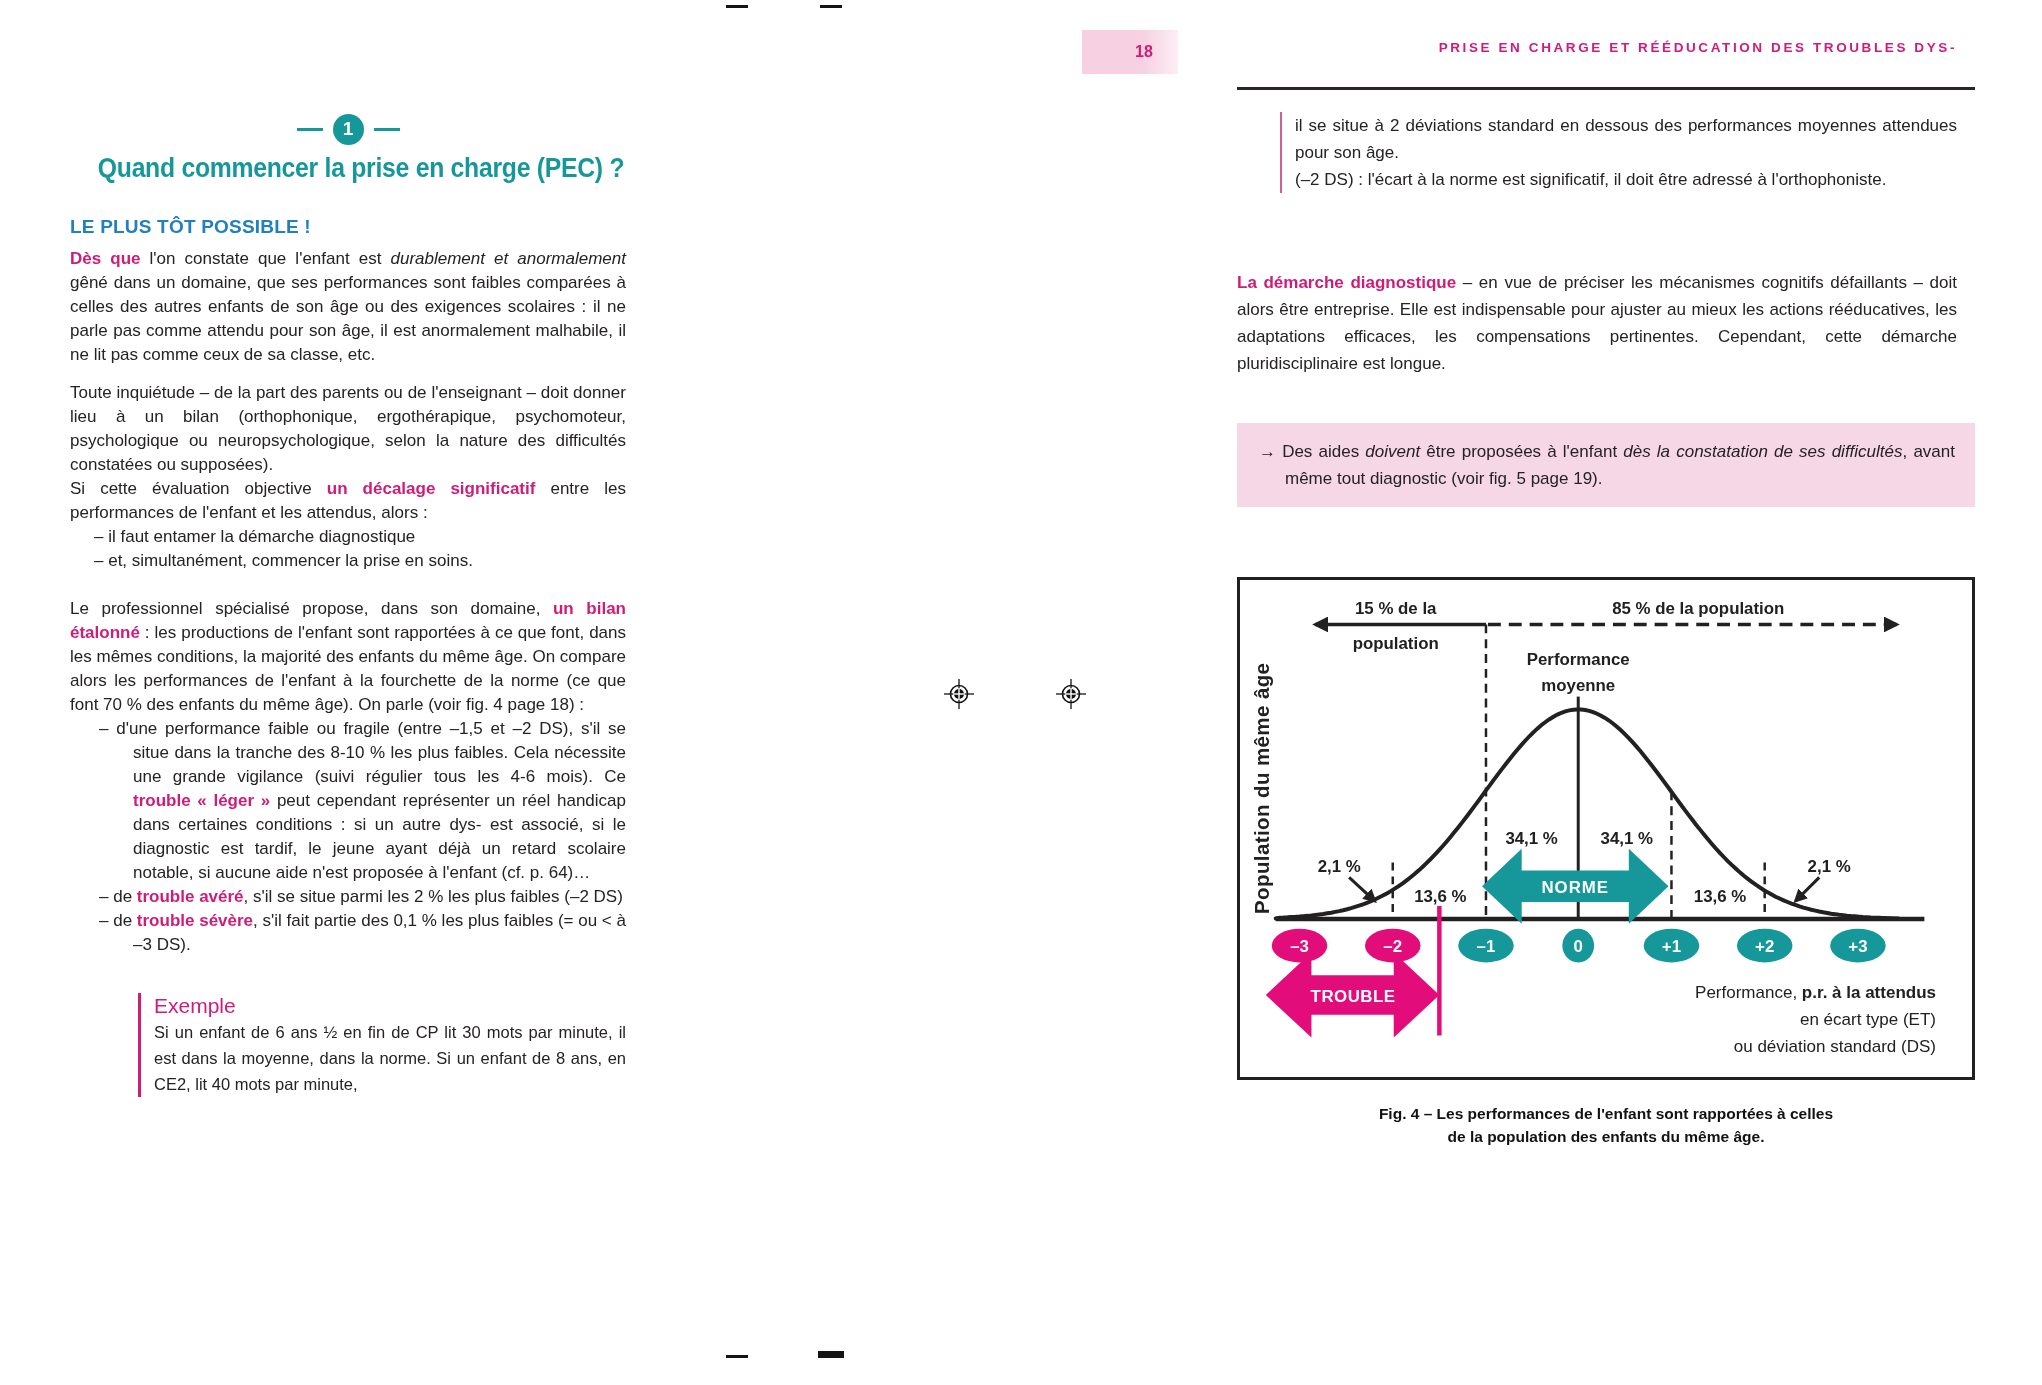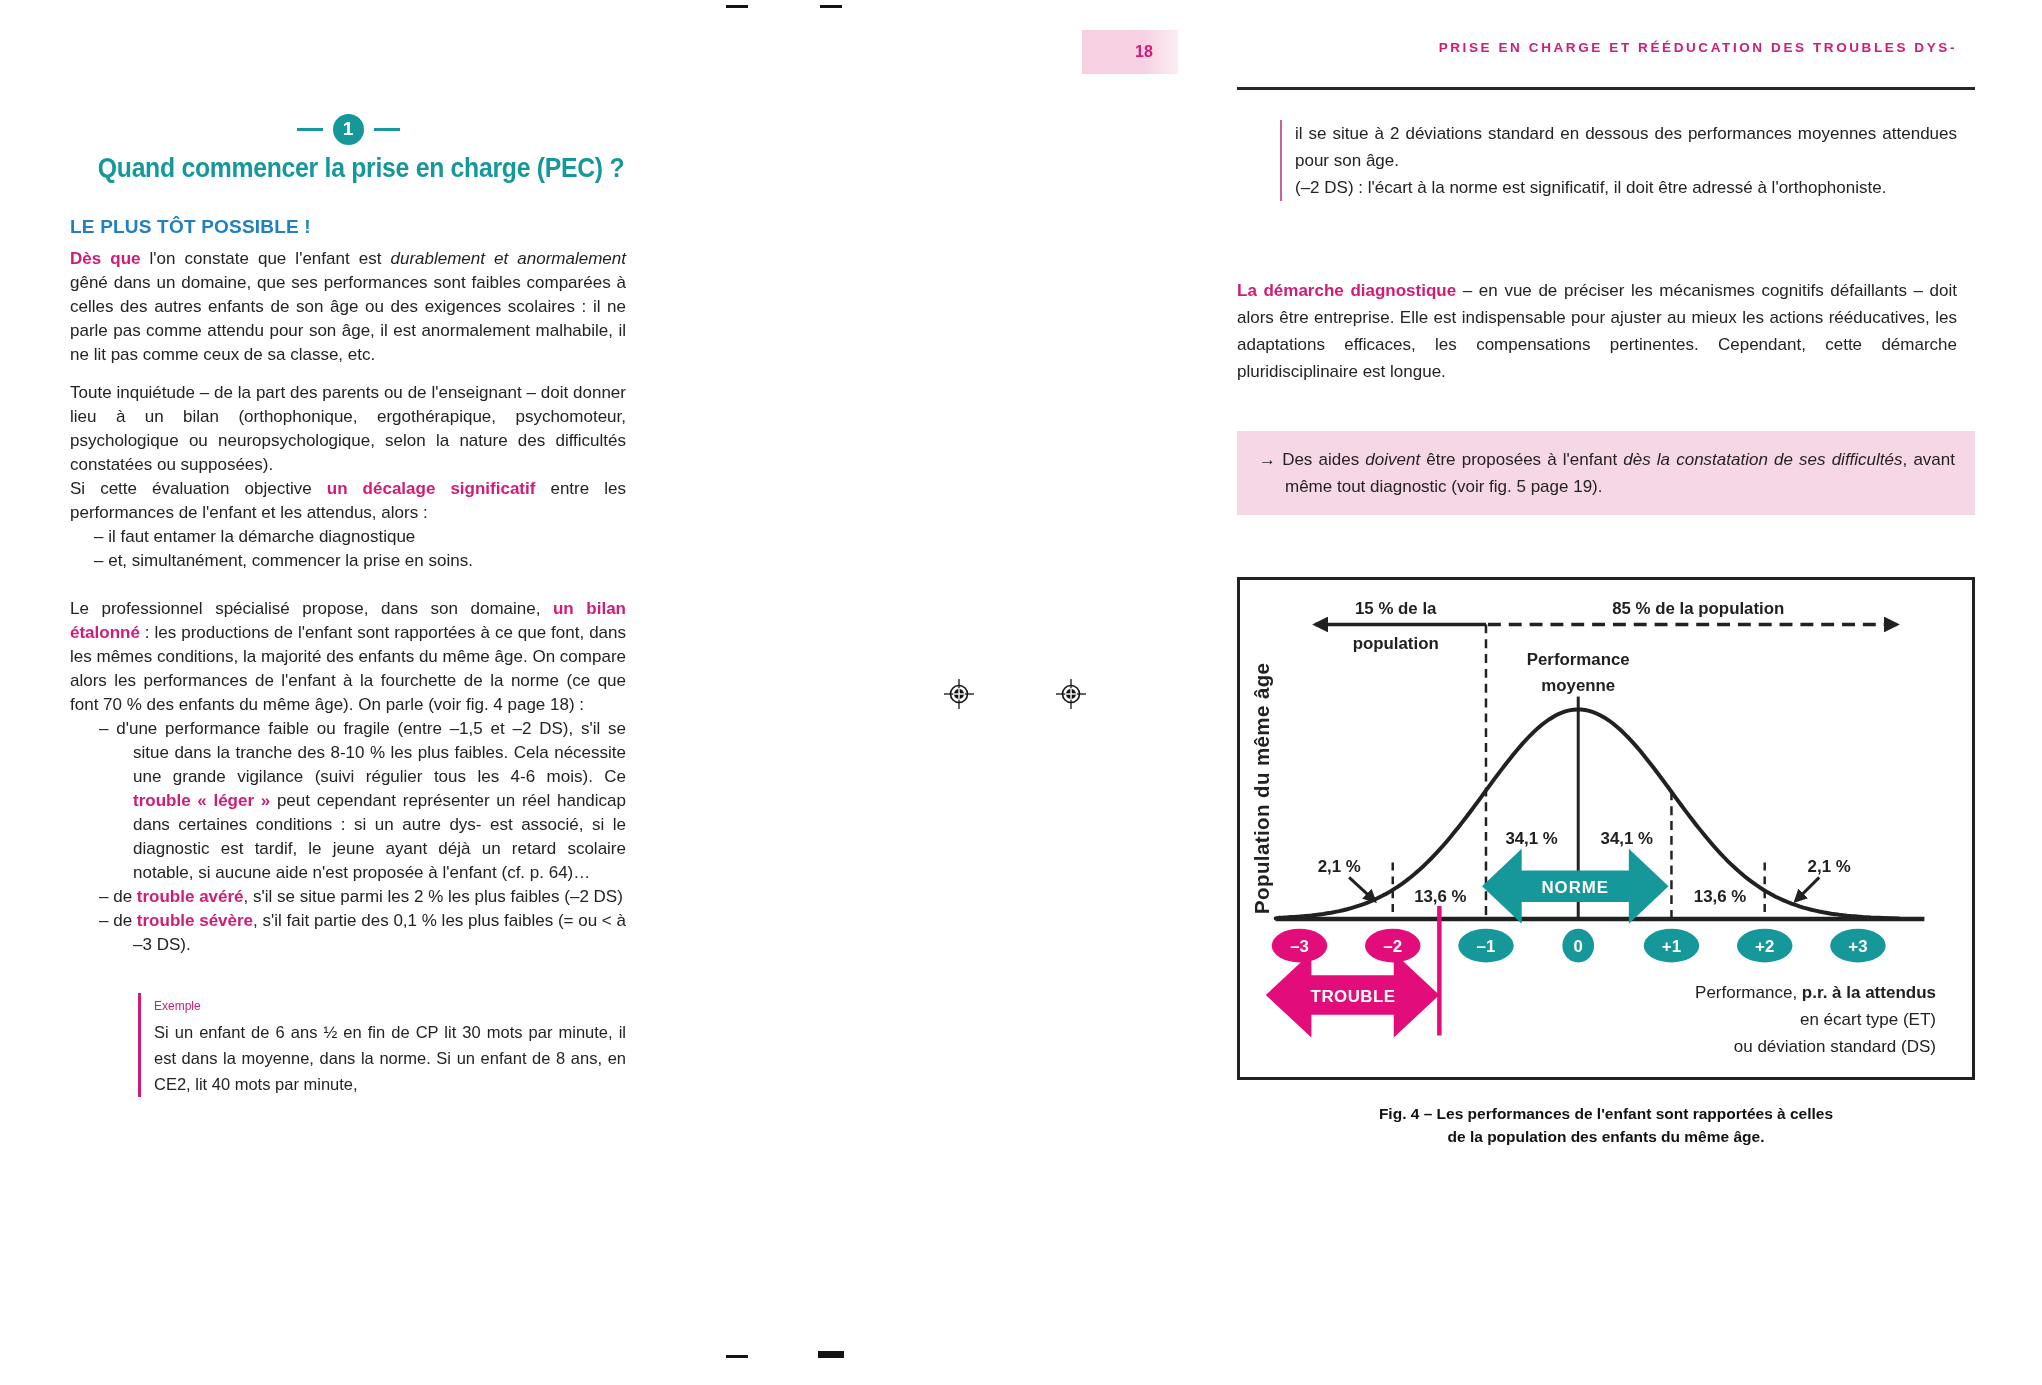--- a/index.html
+++ b/index.html
@@ -30,25 +30,25 @@
   .heading{margin:32px 0 0;color:#2180c2;font-size:19px;font-weight:bold;letter-spacing:0.2px;}
   .body{font-size:17px;line-height:24px;margin:0;}
   .jt{text-align:justify;}
   .mt9{margin-top:9px;} .mt14{margin-top:14px;} .mt24{margin-top:24px;}
   .ind1{padding-left:24px;}
   .ind2{padding-left:63px;text-indent:-34px;}
   .bm{color:#d01c77;font-weight:bold;}
   .i{font-style:italic;}
   .b{font-weight:bold;}
   .example{margin:36px 0 0 68px;border-left:3px solid #d01c77;padding-left:13px;}
-  .ex-label{color:#d01c77;font-size:12px;line-height:26px;}
+  .ex-label{color:#d01c77;font-size:21px;line-height:26px;}
   .ex-text{font-size:16.5px;line-height:26px;}
 
   
-  .right-col{position:absolute;left:1237px;top:120px;width:720px;}
+  .right-col{position:absolute;left:1237px;top:112px;width:720px;}
   .quote{margin-left:43px;border-left:2.5px solid #cf5f95;padding-left:13px;}
   .lh27{line-height:27px;}
   .rp1{margin-top:76px;}
   .note{margin-top:46px;width:738px;background:#f6d7e6;padding:15px 20px 15px 22px;box-sizing:border-box;}
   .note .body{padding-left:26px;text-indent:-26px;}
 
   
   .figure{position:absolute;left:1237px;top:577px;width:738px;height:503px;
     border:3px solid #232021;box-sizing:border-box;background:#fff;}
   .fig-svg{position:absolute;left:0;top:0;width:732px;height:497px;}

